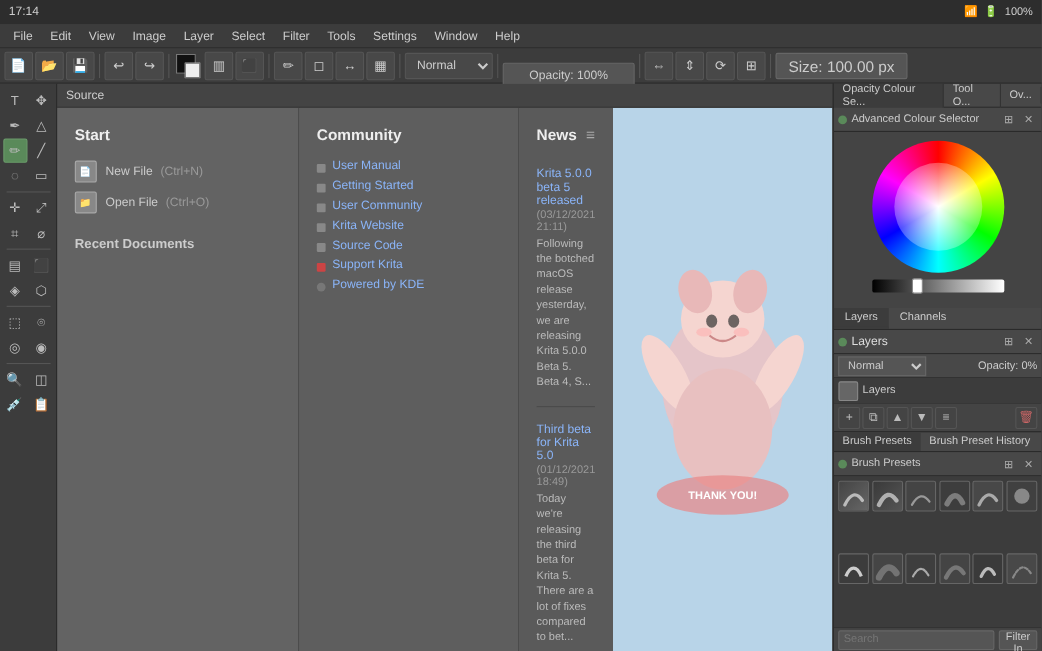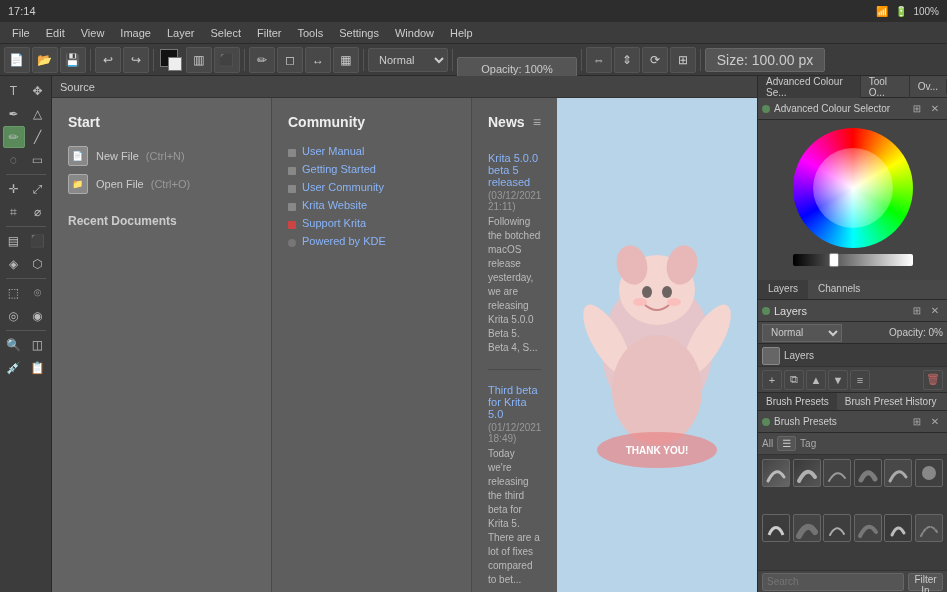--- a/index.html
+++ b/index.html
@@ -762,20 +762,24 @@
           </div>
           <div class="community-link">
             <div class="link-dot"></div>
             <span>User Community</span>
           </div>
           <div class="community-link">
             <div class="link-dot"></div>
             <span>Krita Website</span>
           </div>
           <div class="community-link">
+            <div class="link-dot"></div>
+            <span>Source Code</span>
+          </div>
+          <div class="community-link">
             <div class="link-dot red"></div>
             <span>Support Krita</span>
           </div>
           <div class="community-link">
             <div class="link-dot gear"></div>
             <span>Powered by KDE</span>
           </div>
         </div>
 
         <div class="news-panel">
@@ -826,21 +830,21 @@
           </svg>
         </div>
 
       </div>
     </div>
   </div>
 
   <div class="right-panels">
 
     <div class="right-panel-top">
-      <div class="right-panel-tab active">Advanced Colour Se...</div>
+      <div class="right-panel-tab active">Opacity Colour Se...</div>
       <div class="right-panel-tab">Tool O...</div>
       <div class="right-panel-tab">Ov...</div>
     </div>
 
     <div class="panel-header">
       <div class="panel-dot"></div>
       <span>Advanced Colour Selector</span>
       <div class="panel-actions">
         <button class="panel-action-btn">⊞</button>
         <button class="panel-action-btn">✕</button>
@@ -908,25 +912,20 @@
 
       <div class="panel-header">
         <div class="panel-dot"></div>
         <span>Brush Presets</span>
         <div class="panel-actions">
           <button class="panel-action-btn">⊞</button>
           <button class="panel-action-btn">✕</button>
         </div>
       </div>
 
-      <div class="brush-filter-row">
-        <span class="brush-filter-label">All</span>
-        <span class="brush-filter-tag">☰</span>
-        <span class="brush-filter-label">Tag</span>
-      </div>
 
       <div class="brush-grid">
         <div class="brush-item" style="background: linear-gradient(135deg,#444,#666)">
           <svg width="22" height="22">
               <path d="M3 19 Q11 3 19 15" stroke="#bbb" stroke-width="3" fill="none" stroke-linecap="round"></path>
             </svg>
         </div>
         <div class="brush-item" style="background: linear-gradient(135deg,#3a3a3a,#555)">
           <svg width="22" height="22">
               <path d="M3 19 Q11 3 19 15" stroke="#ddd" stroke-width="4" fill="none" stroke-linecap="round" opacity="0.7"></path>

